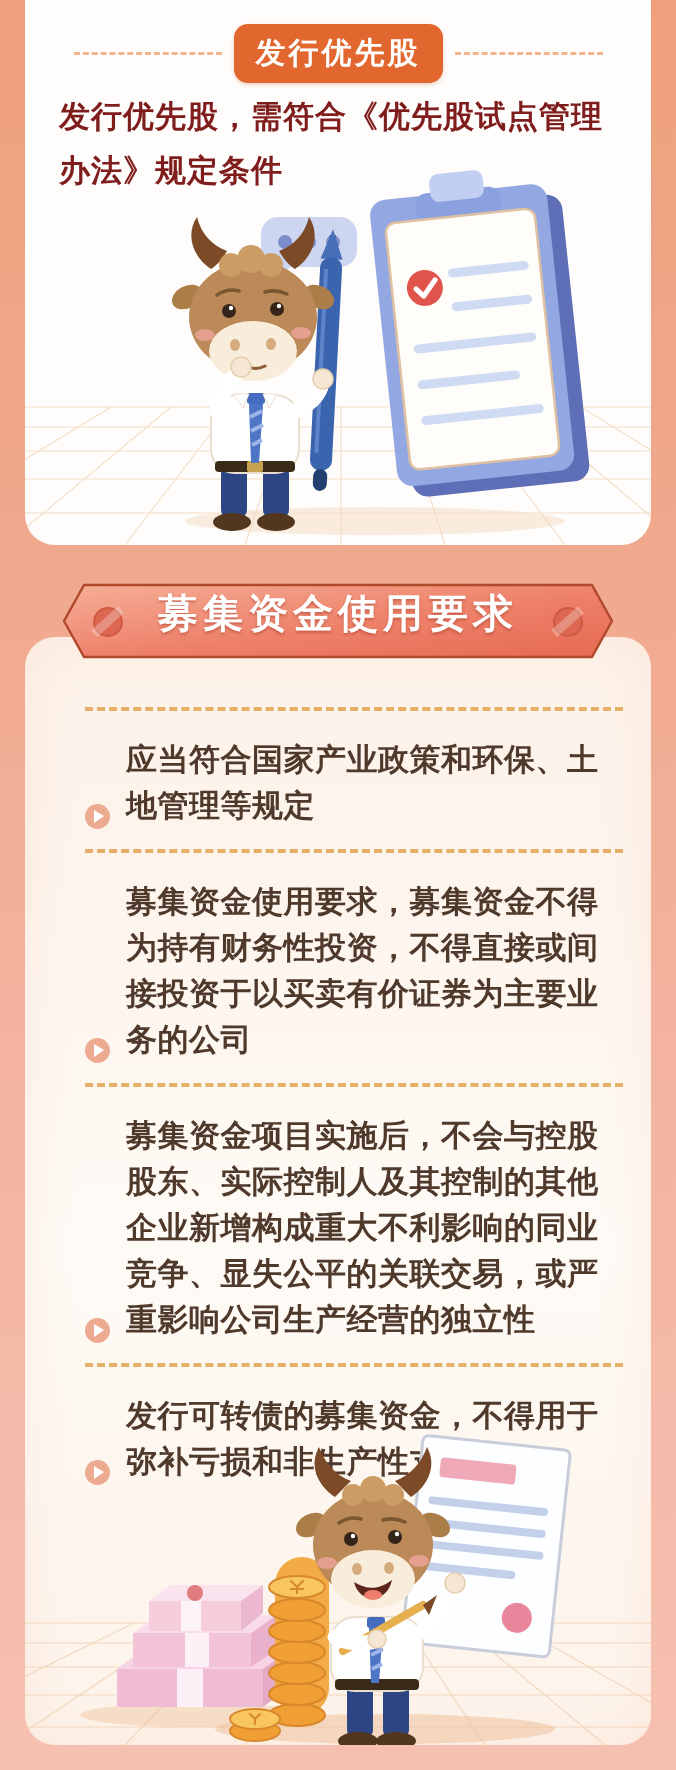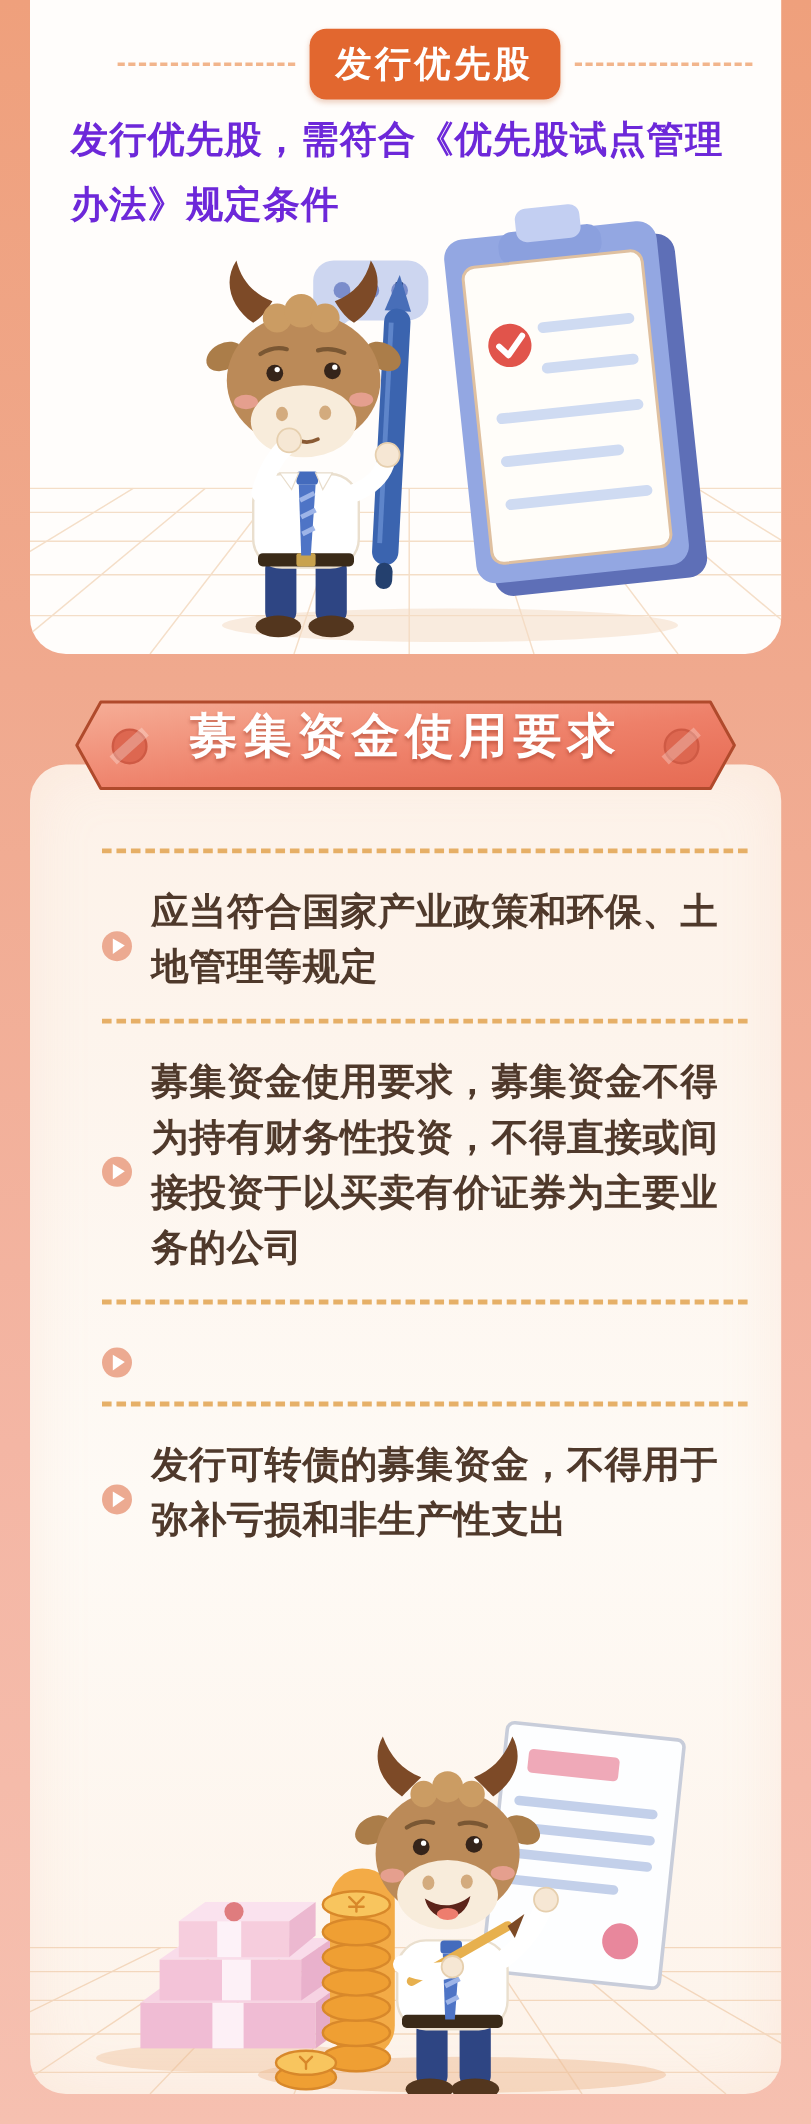--- a/index.html
+++ b/index.html
@@ -8,51 +8,51 @@
     position:relative;width:676px;height:1770px;overflow:hidden;
     background:linear-gradient(180deg,#efa07c 0%,#f0a98e 32%,#f4b6a4 68%,#f6c0b0 100%);
   }
   
   .card1{
     position:absolute;left:25px;top:0;width:626px;height:545px;
     background:#fffdfb;border-radius:0 0 30px 30px;overflow:hidden;
   }
   .badge-row{
     position:absolute;top:24px;left:0;width:626px;
-    display:flex;align-items:center;justify-content:center;gap:12px;margin-left:24px;
+    display:flex;align-items:center;justify-content:center;gap:12px;
   }
   .dash{width:148px;height:0;border-top:3px dashed #f2b58c;}
   .badge{
     background:#e2672f;color:#ffffff;font-size:30px;font-weight:bold;
     letter-spacing:3px;padding:9px 22px;border-radius:14px;white-space:nowrap;
     box-shadow:0 2px 4px rgba(190,90,40,.25);
   }
   .intro{
     position:absolute;top:90px;left:34px;width:562px;margin:0;
-    font-size:31px;line-height:54px;color:#6d28d9;font-weight:600;letter-spacing:1px;
+    font-size:31px;line-height:54px;color:#7f1d1d;font-weight:600;letter-spacing:1px;
   }
   .illus1{position:absolute;left:0;bottom:0;width:626px;height:380px;}
   
   .banner{position:absolute;left:62px;top:583px;width:552px;height:60px;z-index:5;}
   .banner svg{position:absolute;inset:0;}
   .banner-title{
     position:absolute;inset:0;display:flex;align-items:center;justify-content:center;
     color:#ffffff;font-size:40px;font-weight:bold;letter-spacing:5px;
     text-shadow:0 2px 3px rgba(154,48,28,.45);
   }
   
   .card2{
     position:absolute;left:25px;top:637px;width:626px;height:1108px;
     border-radius:30px;overflow:hidden;
     background:linear-gradient(180deg,#fdf2e9 0%,#fdf4ec 20%,#fefaf5 55%,#fdf3ea 100%);
     box-shadow:inset 0 0 50px rgba(245,185,150,.18);
   }
   .list{padding:70px 28px 0 60px;}
   .sep{height:0;border-top:4px dashed #e2a450;opacity:.85;}
-  .item{display:flex;align-items:center;padding:26px 0 20px 0;}
+  .item{display:flex;align-items:flex-end;padding:26px 0 20px 0;}
   .b-icon{
     position:relative;flex:none;width:25px;height:25px;border-radius:50%;
     background:#ecaa91;margin:10px 16px 0 0;
   }
   .b-icon::after{
     content:"";position:absolute;left:9px;top:6px;width:0;height:0;
     border-left:10px solid #ffffff;border-top:6px solid transparent;border-bottom:7px solid transparent;
   }
   .b-text{
     margin:0;font-size:31px;line-height:46px;color:#4f392b;
@@ -208,20 +208,21 @@
         <p class="b-text">应当符合国家产业政策和环保、土地管理等规定</p>
       </div>
       <div class="sep"></div>
       <div class="item">
         <span class="b-icon"></span>
         <p class="b-text">募集资金使用要求，募集资金不得为持有财务性投资，不得直接或间接投资于以买卖有价证券为主要业务的公司</p>
       </div>
       <div class="sep"></div>
       <div class="item">
         <span class="b-icon"></span>
+        <p class="b-text">募集资金项目实施后，不会与控股股东、实际控制人及其控制的其他企业新增构成重大不利影响的同业竞争、显失公平的关联交易，或严重影响公司生产经营的独立性</p>
       </div>
       <div class="sep"></div>
       <div class="item">
         <span class="b-icon"></span>
         <p class="b-text">发行可转债的募集资金，不得用于弥补亏损和非生产性支出</p>
       </div>
     </div>
 
     <svg class="illus2" viewBox="0 0 626 318" aria-hidden="true">
 

